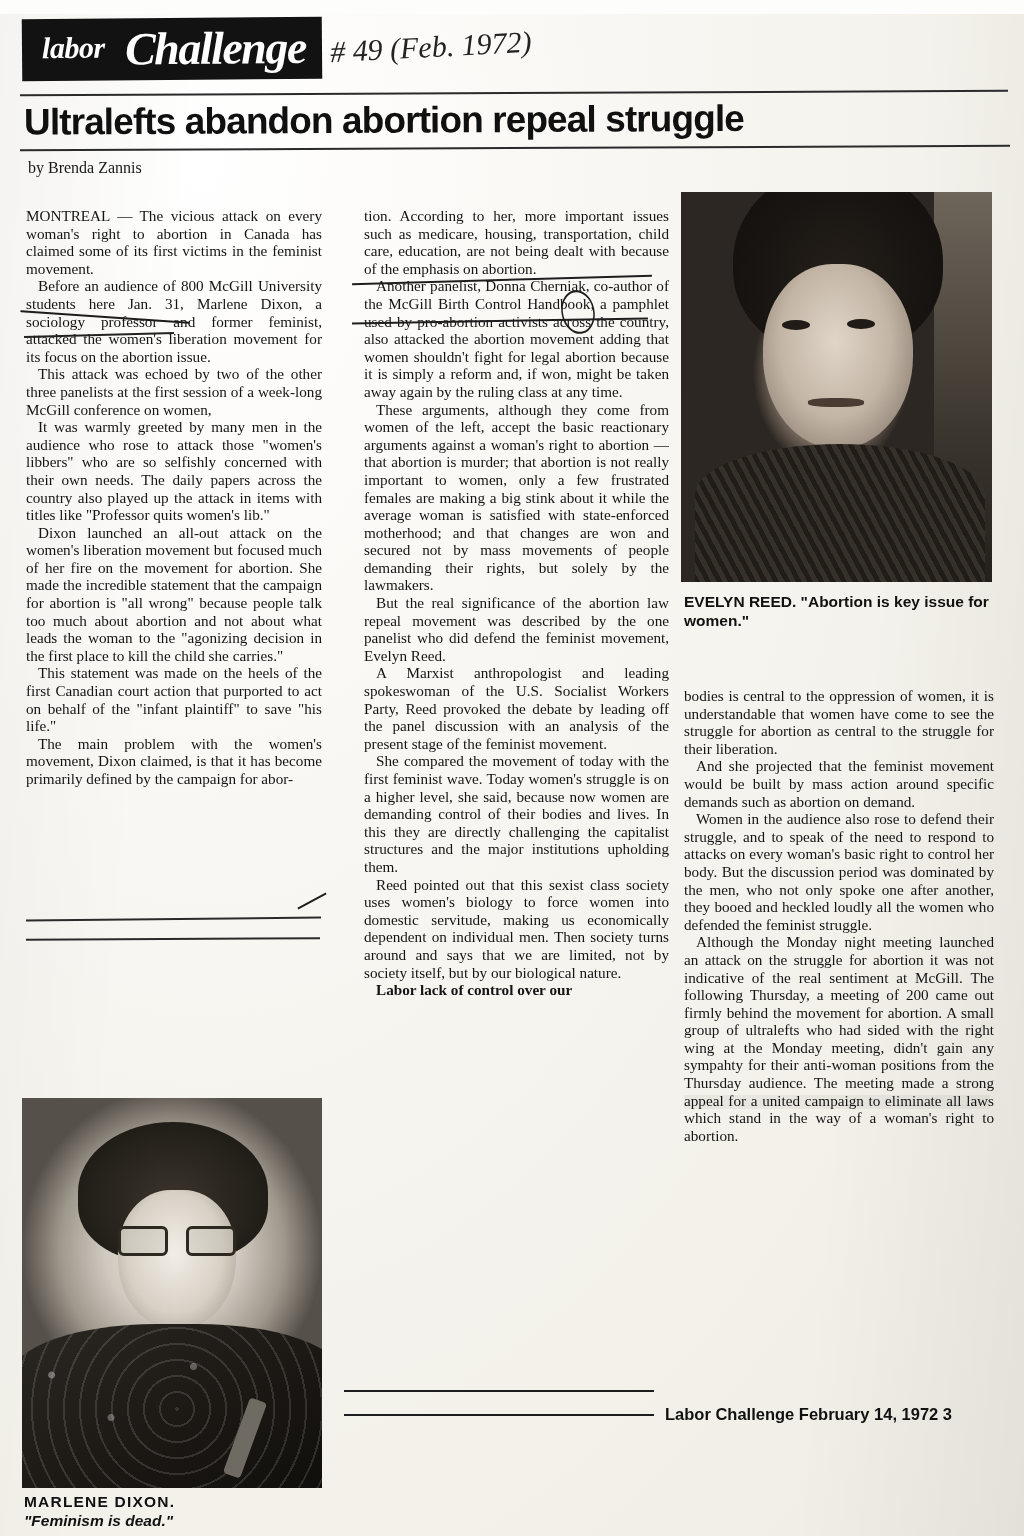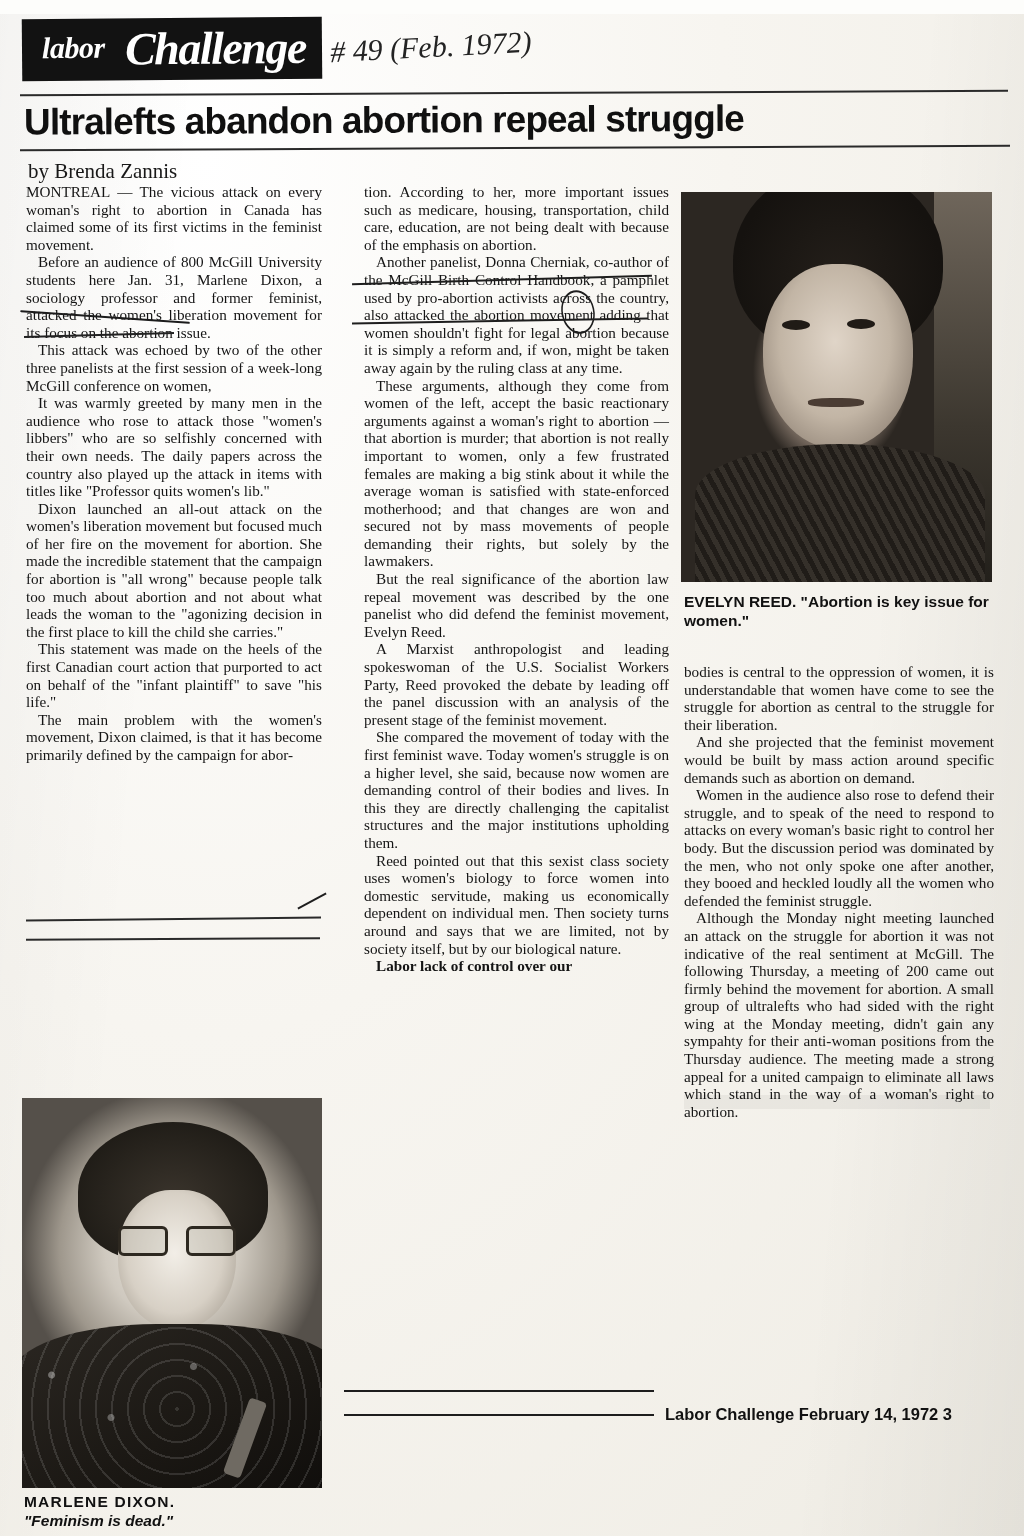--- a/index.html
+++ b/index.html
@@ -113,31 +113,31 @@
     position: absolute;
     font-size: 15.2px;
     line-height: 17.6px;
     text-align: justify;
     color: #141414;
   }
   .col p {
     margin: 0;
     text-indent: 12px;
   }
-  .col p.noindent { text-indent: 0; }
+  .col p.noindent { text-indent: 0; margin-top: 24px; }
 
   #col1 { left: 26px; top: 183px; width: 296px; }
   #col2 { left: 364px; top: 183px; width: 305px; }
   #col3 { left: 684px; top: 663px; width: 310px; }
 
   .byline {
     position: absolute;
     left: 28px; top: 159px;
     font-family: "Liberation Serif", serif;
-    font-size: 21px;
+    font-size: 16px;
     color: #181818;
   }
 
   
   .photo {
     position: absolute;
     background: #4a4a4a;
     overflow: hidden;
   }
   #photo-reed {

